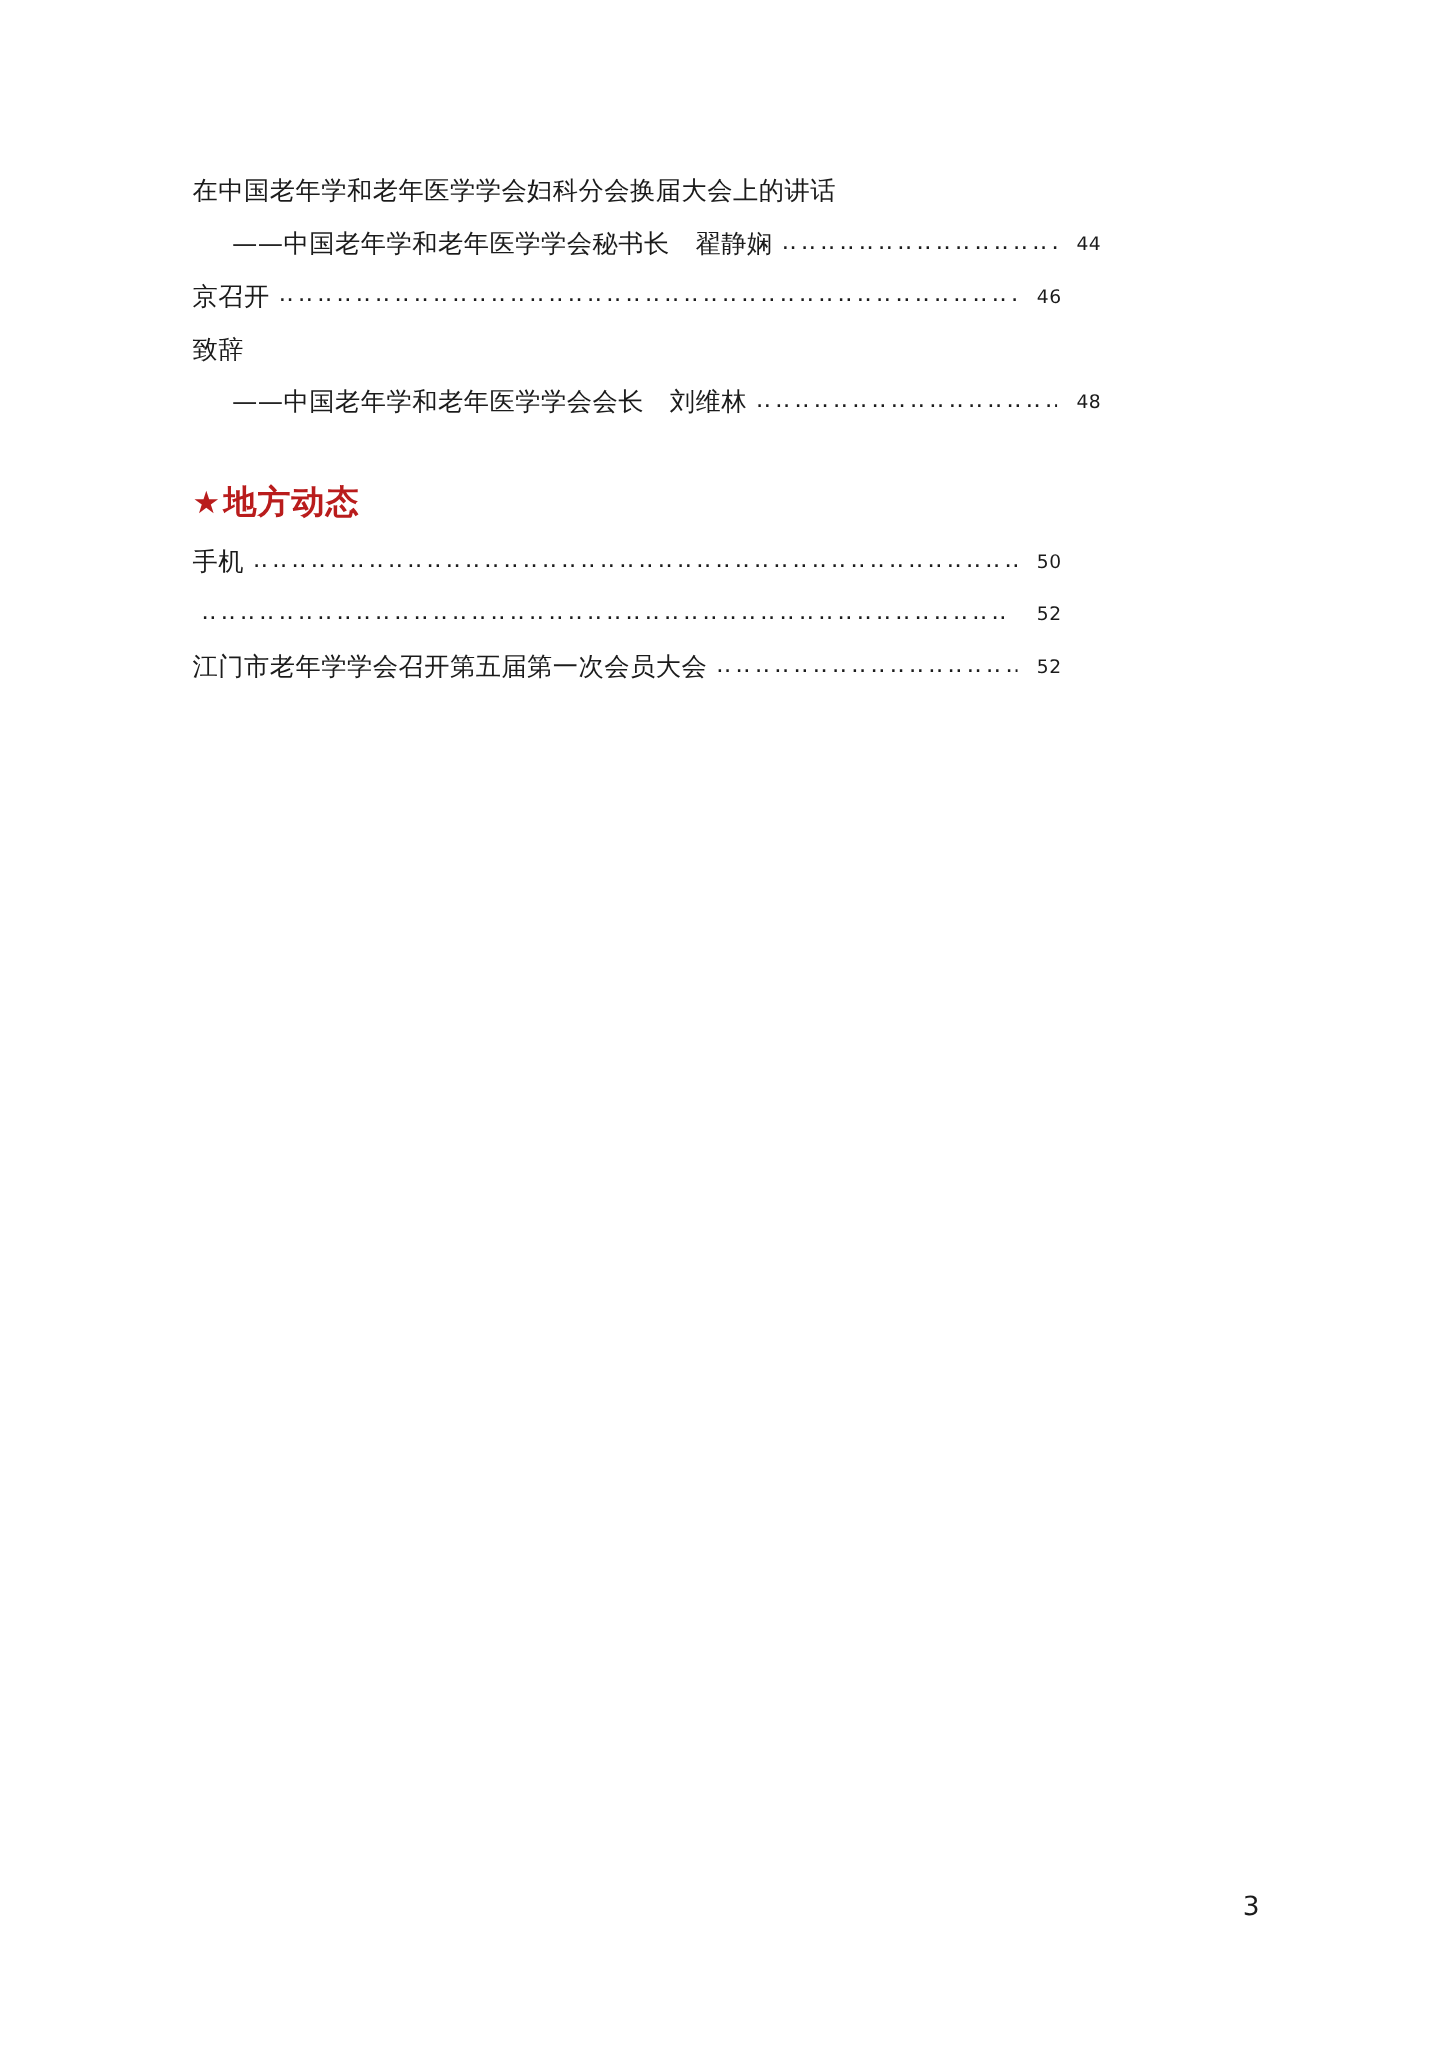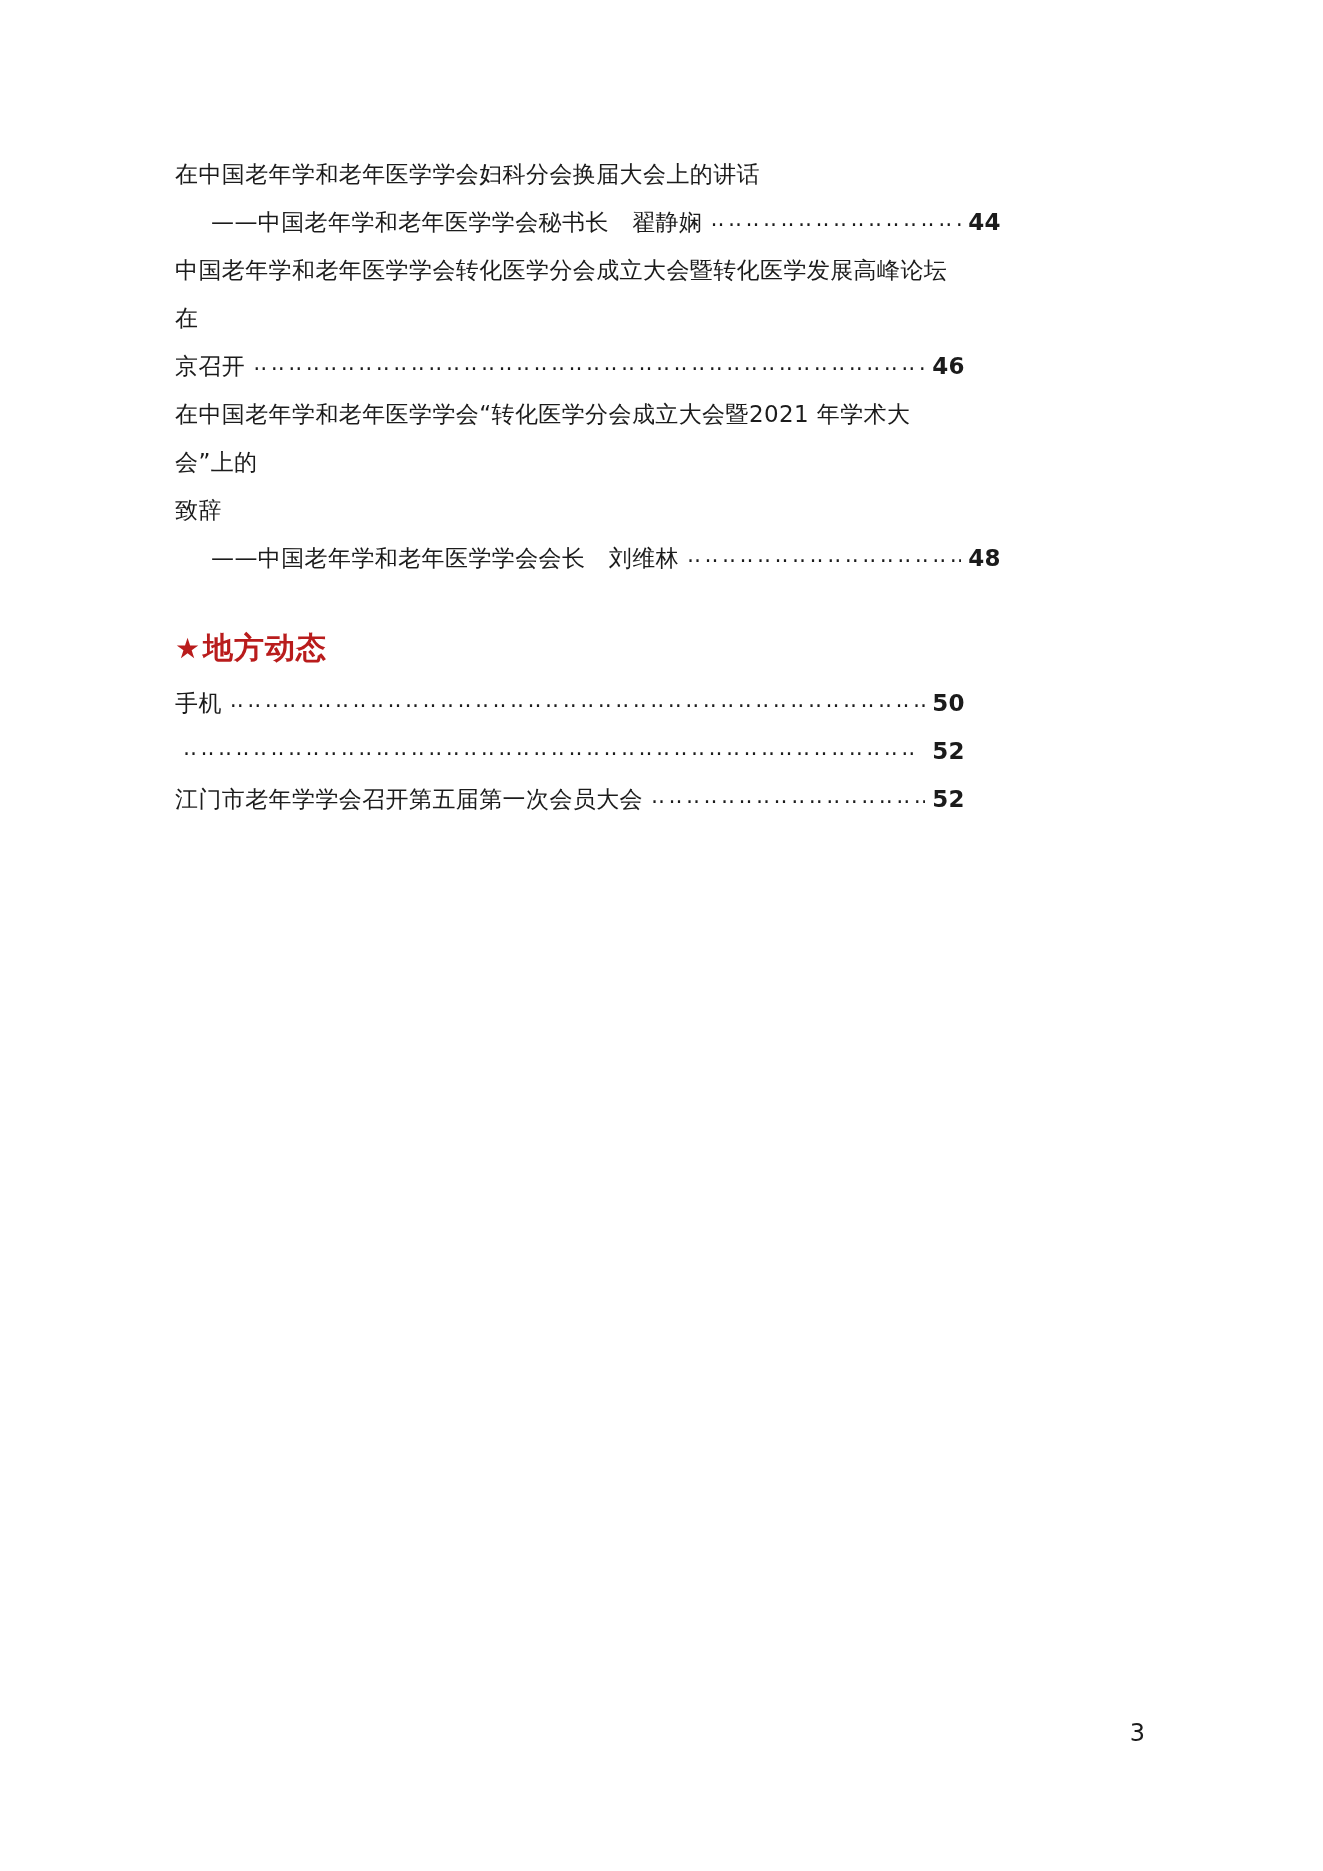--- a/index.html
+++ b/index.html
@@ -50,24 +50,23 @@
     white-space: nowrap;
     color: #1b1b1b;
     font-size: 21px;
     letter-spacing: 3.5px;
     margin: 0 6px 0 8px;
     position: relative;
     top: -3px;
   }
   .pagenum {
     flex: 0 0 auto;
-    font-size: 23px;
+    font-size: 17px;
     text-align: right;
     min-width: 34px;
-    font-weight: bold;
   }
   .sub-entry {
     padding-left: 36px;
   }
   .cont-line {
     margin: 0;
   }
   .section-head {
     font-size: 30px;
     font-weight: bold;
@@ -100,30 +99,28 @@
 
     <div class="entry sub-entry">
       <div class="line-flex">
         <span class="txt">——中国老年学和老年医学学会秘书长　翟静娴</span>
         <span class="leader">‥‥‥‥‥‥‥‥‥‥‥‥‥‥‥‥‥‥‥‥‥‥‥‥‥‥‥‥‥‥‥‥‥‥‥‥‥‥‥‥‥‥‥‥‥‥‥‥</span>
         <span class="pagenum">44</span>
       </div>
     </div>
 
     <div class="entry wrap">
-      <div class="cont-line">中国老年学和老年医学学会转化医学分会成立大会暨转化医学发展高峰论坛在</div>
       <div class="line-flex">
         <span class="txt">京召开</span>
         <span class="leader">‥‥‥‥‥‥‥‥‥‥‥‥‥‥‥‥‥‥‥‥‥‥‥‥‥‥‥‥‥‥‥‥‥‥‥‥‥‥‥‥‥‥‥‥‥‥‥‥‥‥‥‥‥‥‥‥</span>
         <span class="pagenum">46</span>
       </div>
     </div>
 
     <div class="entry wrap">
-      <div class="cont-line">在中国老年学和老年医学学会“转化医学分会成立大会暨2021 年学术大会”上的</div>
       <div class="cont-line">致辞</div>
     </div>
 
     <div class="entry sub-entry">
       <div class="line-flex">
         <span class="txt">——中国老年学和老年医学学会会长　刘维林</span>
         <span class="leader">‥‥‥‥‥‥‥‥‥‥‥‥‥‥‥‥‥‥‥‥‥‥‥‥‥‥‥‥‥‥‥‥‥‥‥‥‥‥‥‥‥‥‥‥‥‥‥‥</span>
         <span class="pagenum">48</span>
       </div>
     </div>

